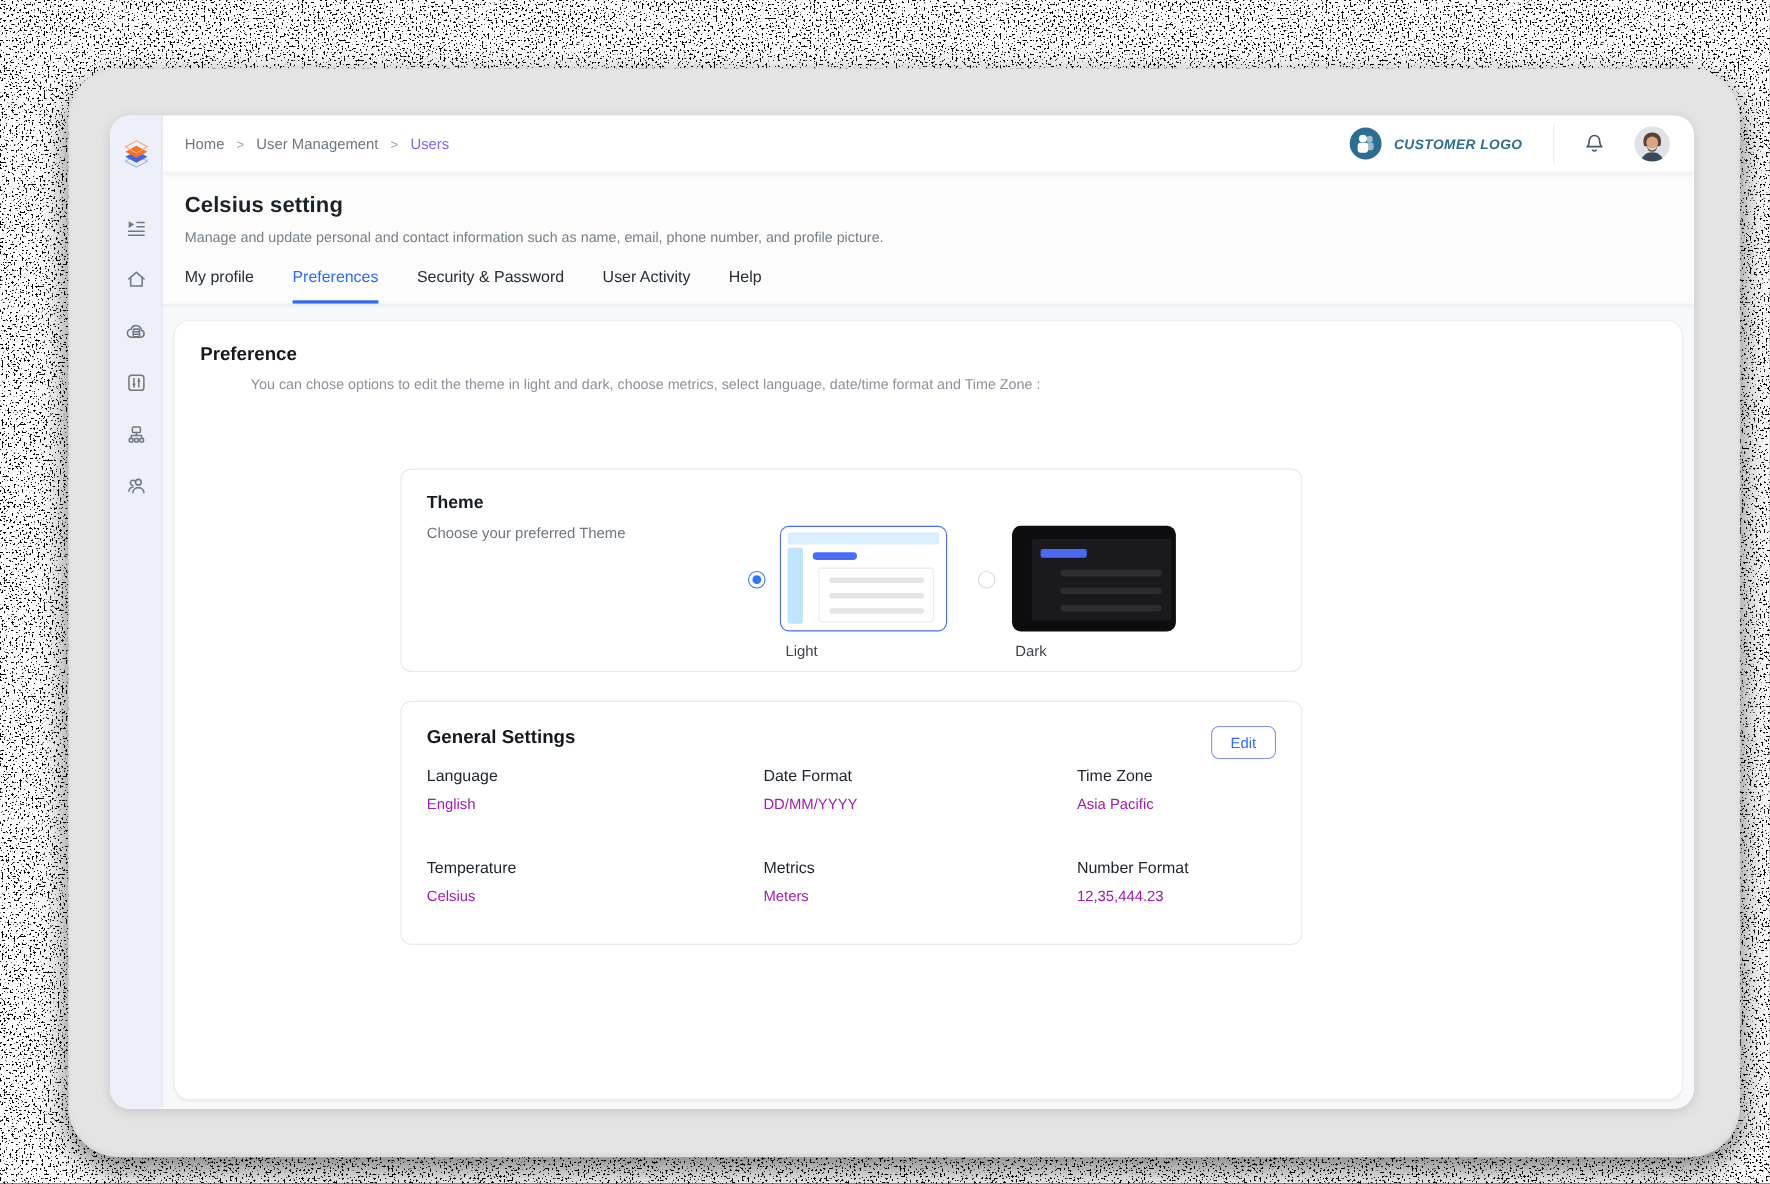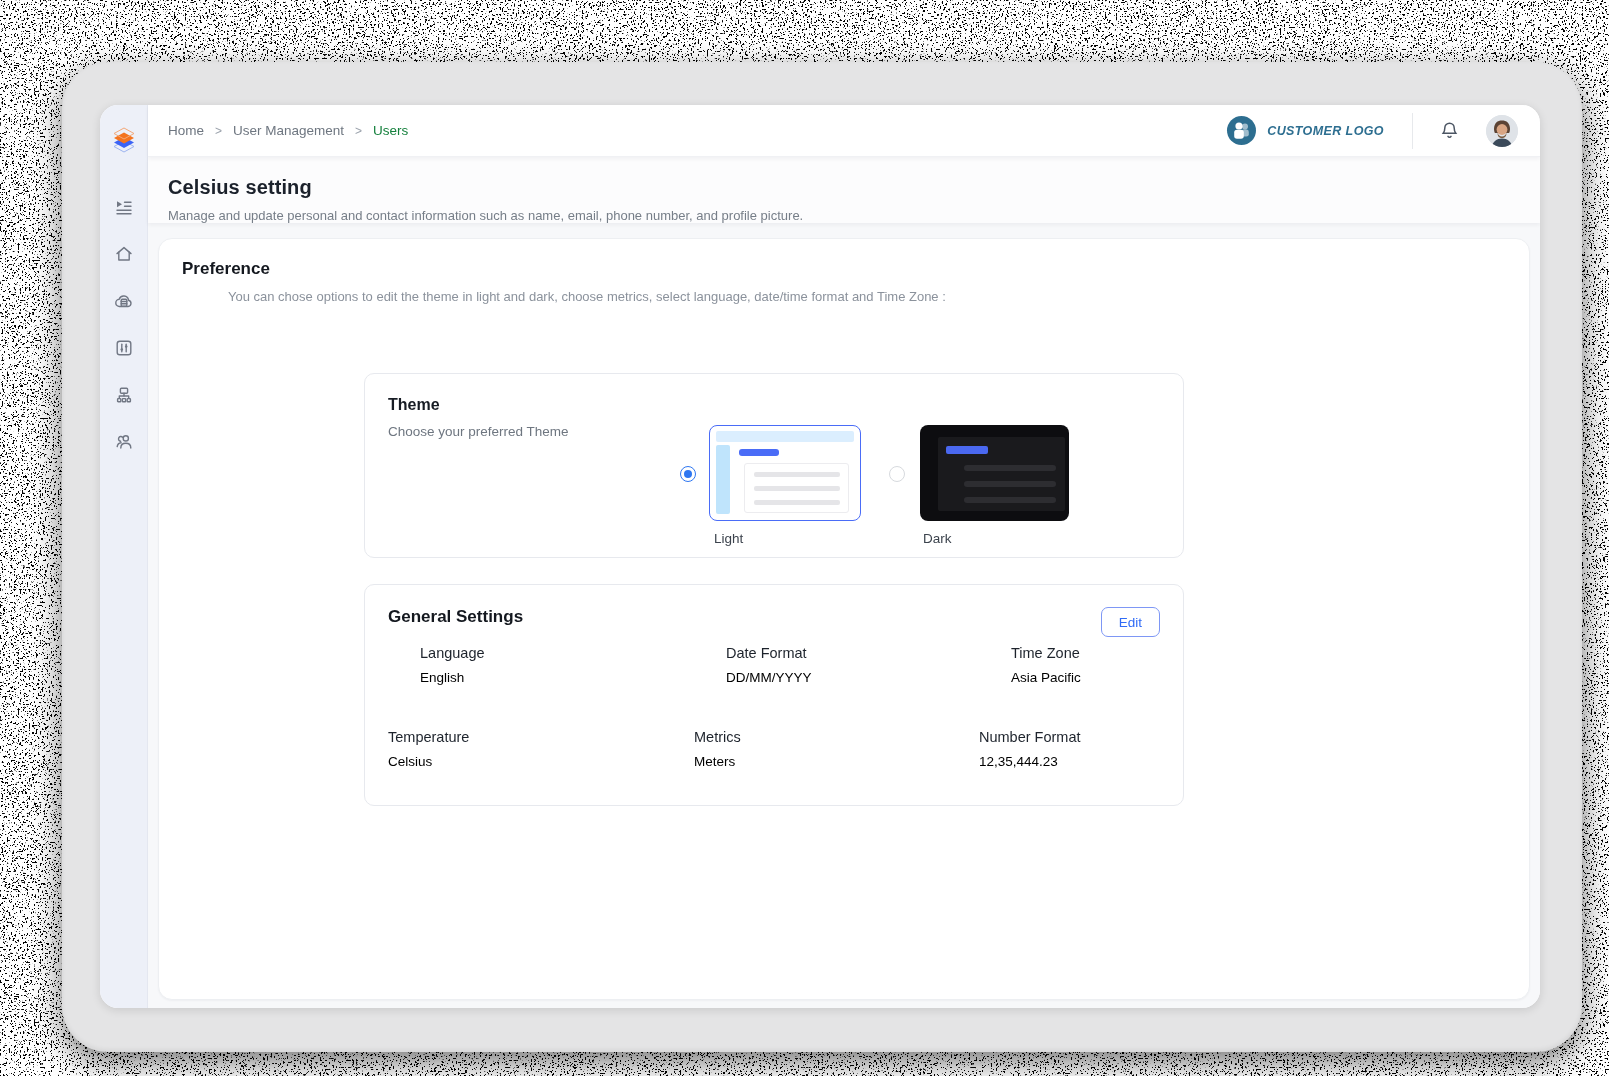--- a/index.html
+++ b/index.html
@@ -28,21 +28,21 @@
 
   .main { flex:1; display:flex; flex-direction:column; min-width:0; }
 
   
   .topbar { height:52px; background:#fff; display:flex; align-items:center;
             padding:0 22px 0 20px; border-bottom:1px solid #f0f1f4;
             box-shadow:0 2px 4px rgba(16,24,40,.05); position:relative; z-index:3; }
   .crumbs { display:flex; align-items:center; gap:11px; font-size:13.5px; color:#6e7680; }
   .crumb { cursor:pointer; }
   .crumb-sep { color:#9aa1ab; font-size:12px; }
-  .crumb.current { color:#15803d; }
+  .crumb.current { color:#8b5cf6; }
   .top-right { margin-left:auto; display:flex; align-items:center; }
   .cust { display:flex; align-items:center; gap:11px; }
   .cust-circ { width:29px; height:29px; border-radius:50%; background:#2d6e90; position:relative; overflow:hidden; }
   .cust-label { font-size:12.5px; font-weight:bold; letter-spacing:.4px; color:#2d6e90;font-style:italic; }
   .vdiv { width:1px; height:36px; background:#e7e9ec; margin:0 26px 0 28px; }
   .bell { width:21px; height:22px; cursor:pointer; }
   .bell svg { stroke:#4b5563; fill:none; stroke-width:1.5; stroke-linecap:round; }
   .avatar { width:32px; height:32px; border-radius:50%; margin-left:26px; overflow:hidden;
             background:#dfe3e8; cursor:pointer; }
 
@@ -94,24 +94,24 @@
 
   .prev-label { position:absolute; top:157px; font-size:13.5px; color:#3c434d; }
   .lab-light { left:349px; }
   .lab-dark { left:558px; }
 
   .gs-title { position:absolute; left:23px; top:22px; font-size:17px; font-weight:bold; color:#14181f; }
   .edit-btn { position:absolute; right:23px; top:22px; height:30px; padding:0 17px;
               background:#fff; border:1.4px solid #7e97f5; border-radius:7px;
               color:#2f6bf6; font-size:13.5px; font-family:inherit; cursor:pointer; }
   .gs-row { position:absolute; left:23px; right:23px; display:flex; }
-  .gs-row1 { top:60px;margin-left:32px; } .gs-row2 { top:144px; }
+  .gs-row1 { top:60px; } .gs-row2 { top:144px; }
   .gs-cell { width:306px; } .gs-cell:nth-child(2){ width:285px; } .gs-cell:nth-child(3){ width:auto; }
   .gs-label { font-size:14.5px; font-weight:500; color:#1d232c; }
-  .gs-value { margin-top:9px; font-size:13.5px; color:#000000; }
+  .gs-value { margin-top:9px; font-size:13.5px; color:#a21caf; }
 </style>
 </head>
 <body>
 
 <div class="stage">
 
   <svg class="noise-bg" width="1609" height="1076">
     <rect width="1609" height="1076" fill="#000000"></rect>
     <filter id="speck" x="0" y="0" width="100%" height="100%">
       <feTurbulence type="fractalNoise" baseFrequency="0.55" numOctaves="2" seed="11"></feTurbulence>
@@ -221,20 +221,27 @@
                 <path d="M11.5 17.5c.6 2.6 2.3 4 4.5 4s3.9-1.4 4.5-4c0 4-1.6 5.5-4.5 5.5s-4.5-1.5-4.5-5.5z" fill="#7a5a3e"></path>
                 <path d="M6 32c.6-5.5 4.7-8.5 10-8.5S25.4 26.5 26 32z" fill="#3b4a5a"></path>
               </svg>
             </span>
           </div>
         </div>
 
         <div class="acct">
           <div class="acct-title">Celsius setting</div>
           <div class="acct-sub">Manage and update personal and contact information such as name, email, phone number, and profile picture.</div>
+          <div class="tabs">
+            <span class="tab">My profile</span>
+            <span class="tab active">Preferences</span>
+            <span class="tab">Security &amp; Password</span>
+            <span class="tab">User Activity</span>
+            <span class="tab">Help</span>
+          </div>
         </div>
 
         <div class="content">
           <div class="card">
             <div class="pref-title">Preference</div>
             <div class="pref-desc">You can chose options to edit the theme in light and dark, choose metrics, select language, date/time format and Time Zone :</div>
 
             <div class="inner-card theme-card">
               <div class="tc-title">Theme</div>
               <div class="tc-sub">Choose your preferred Theme</div>

